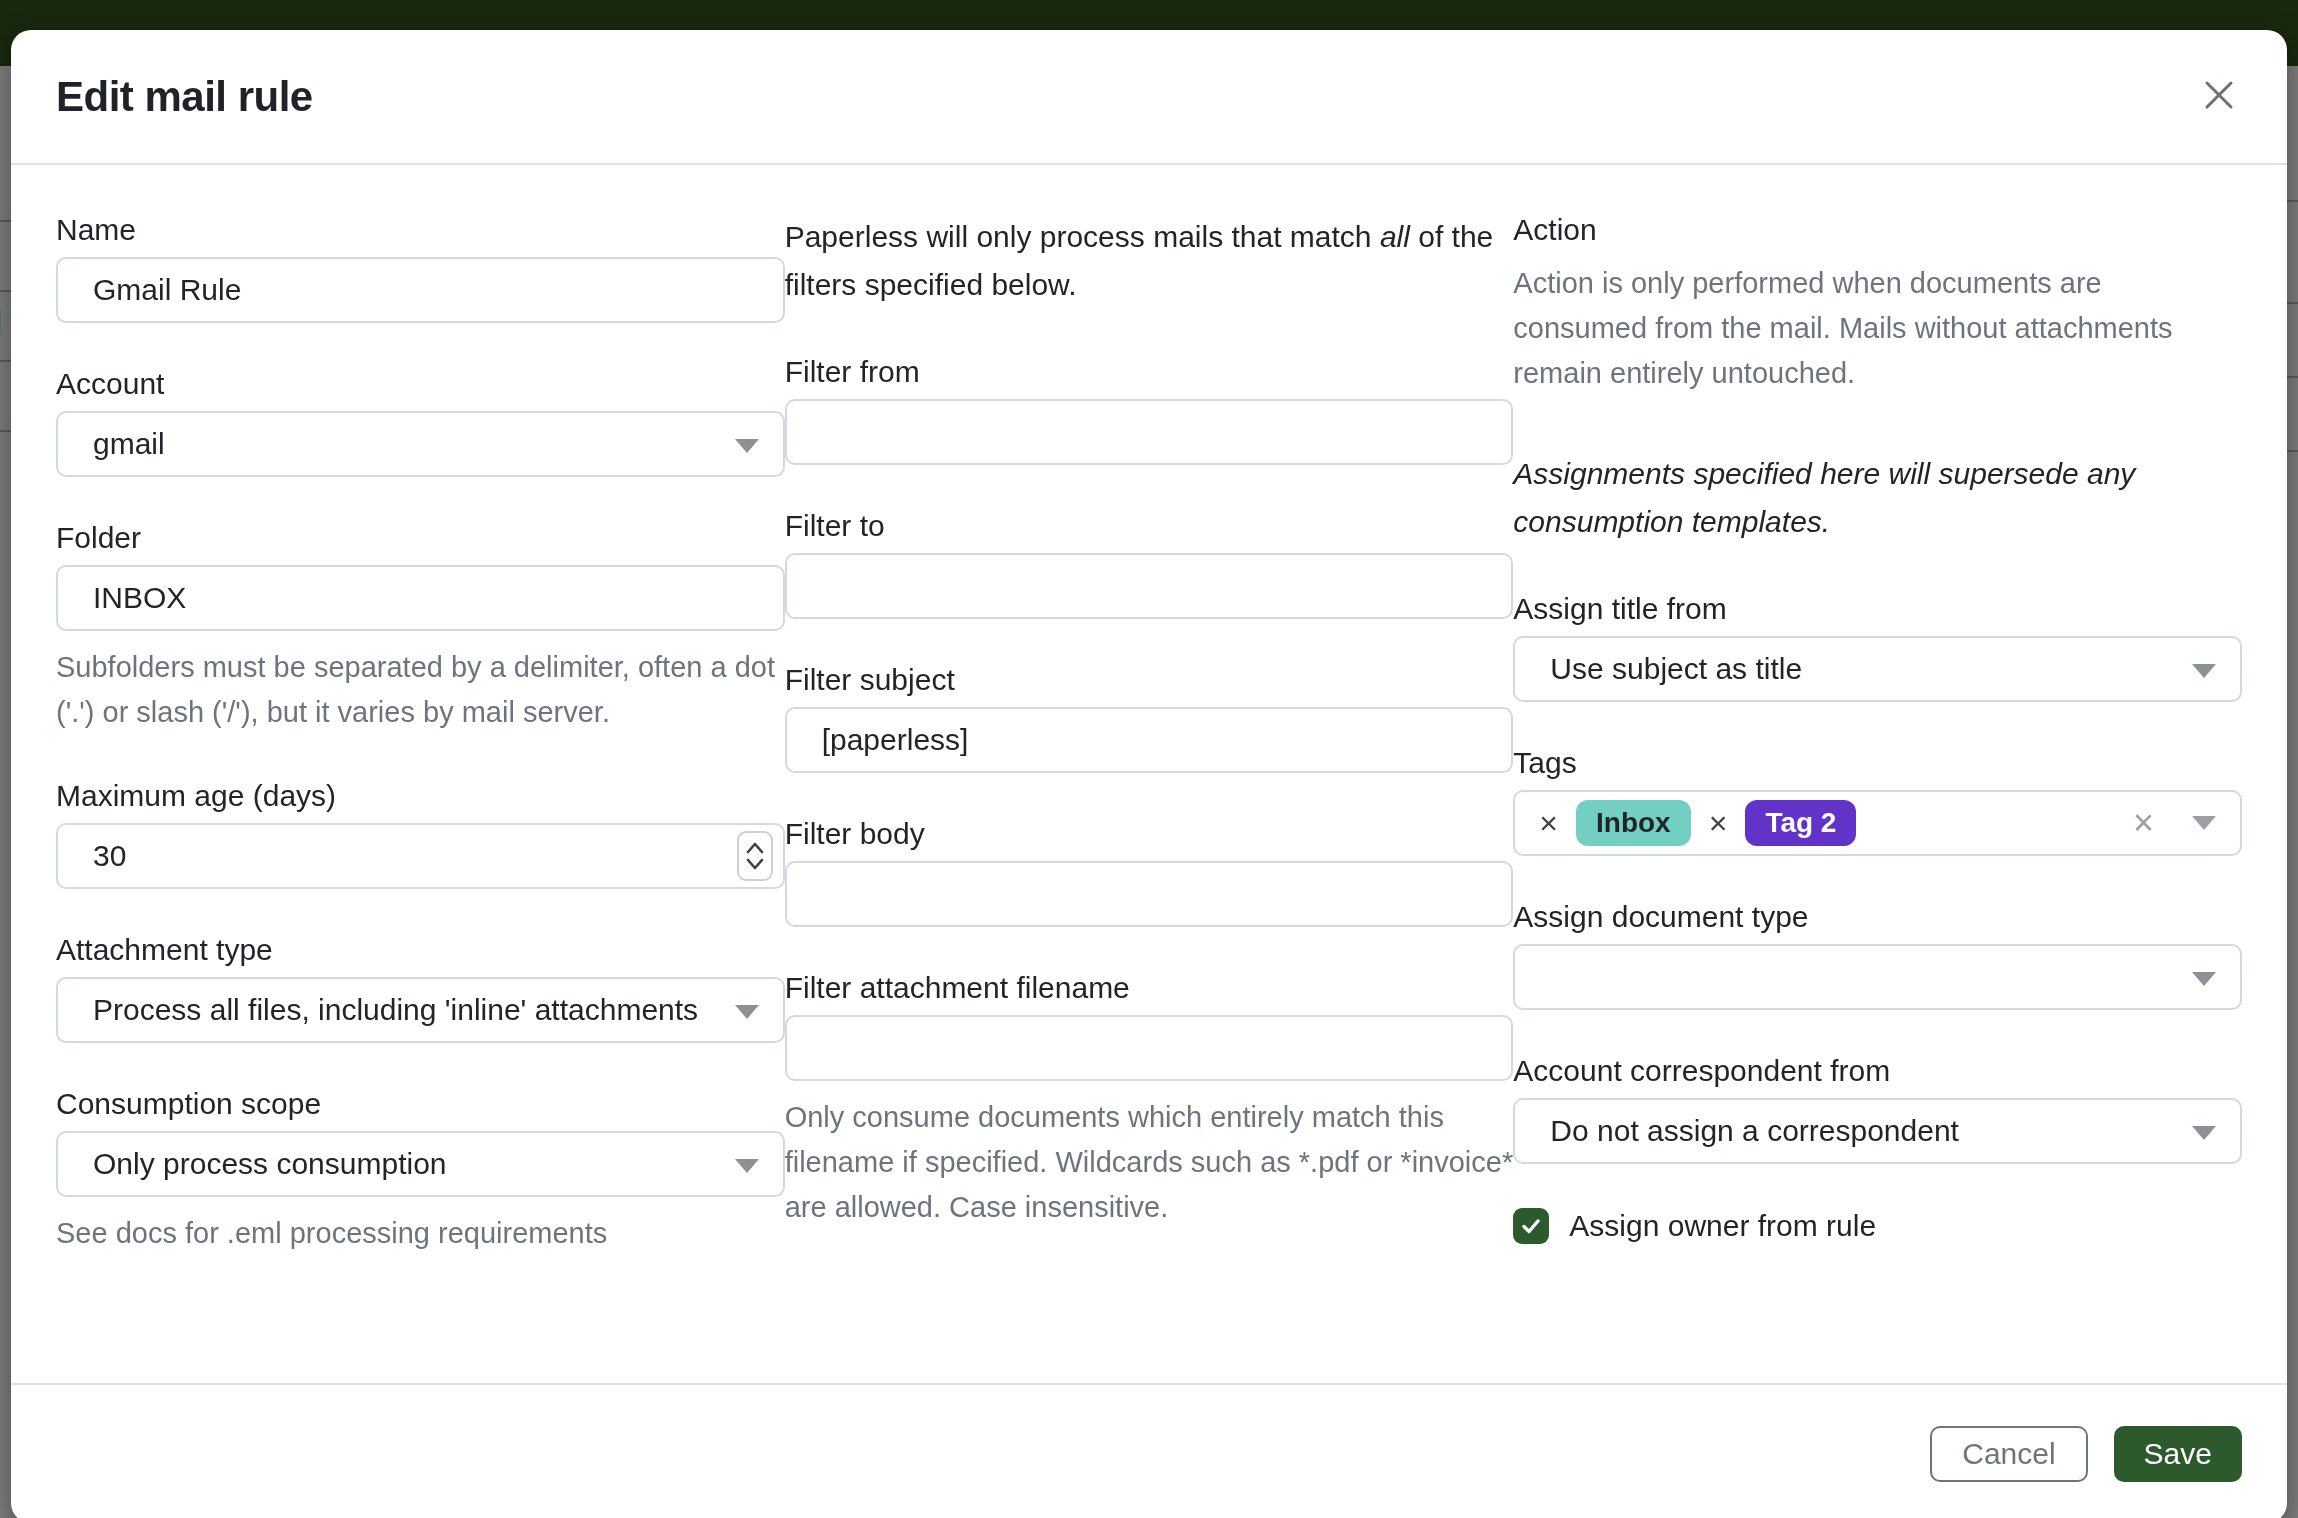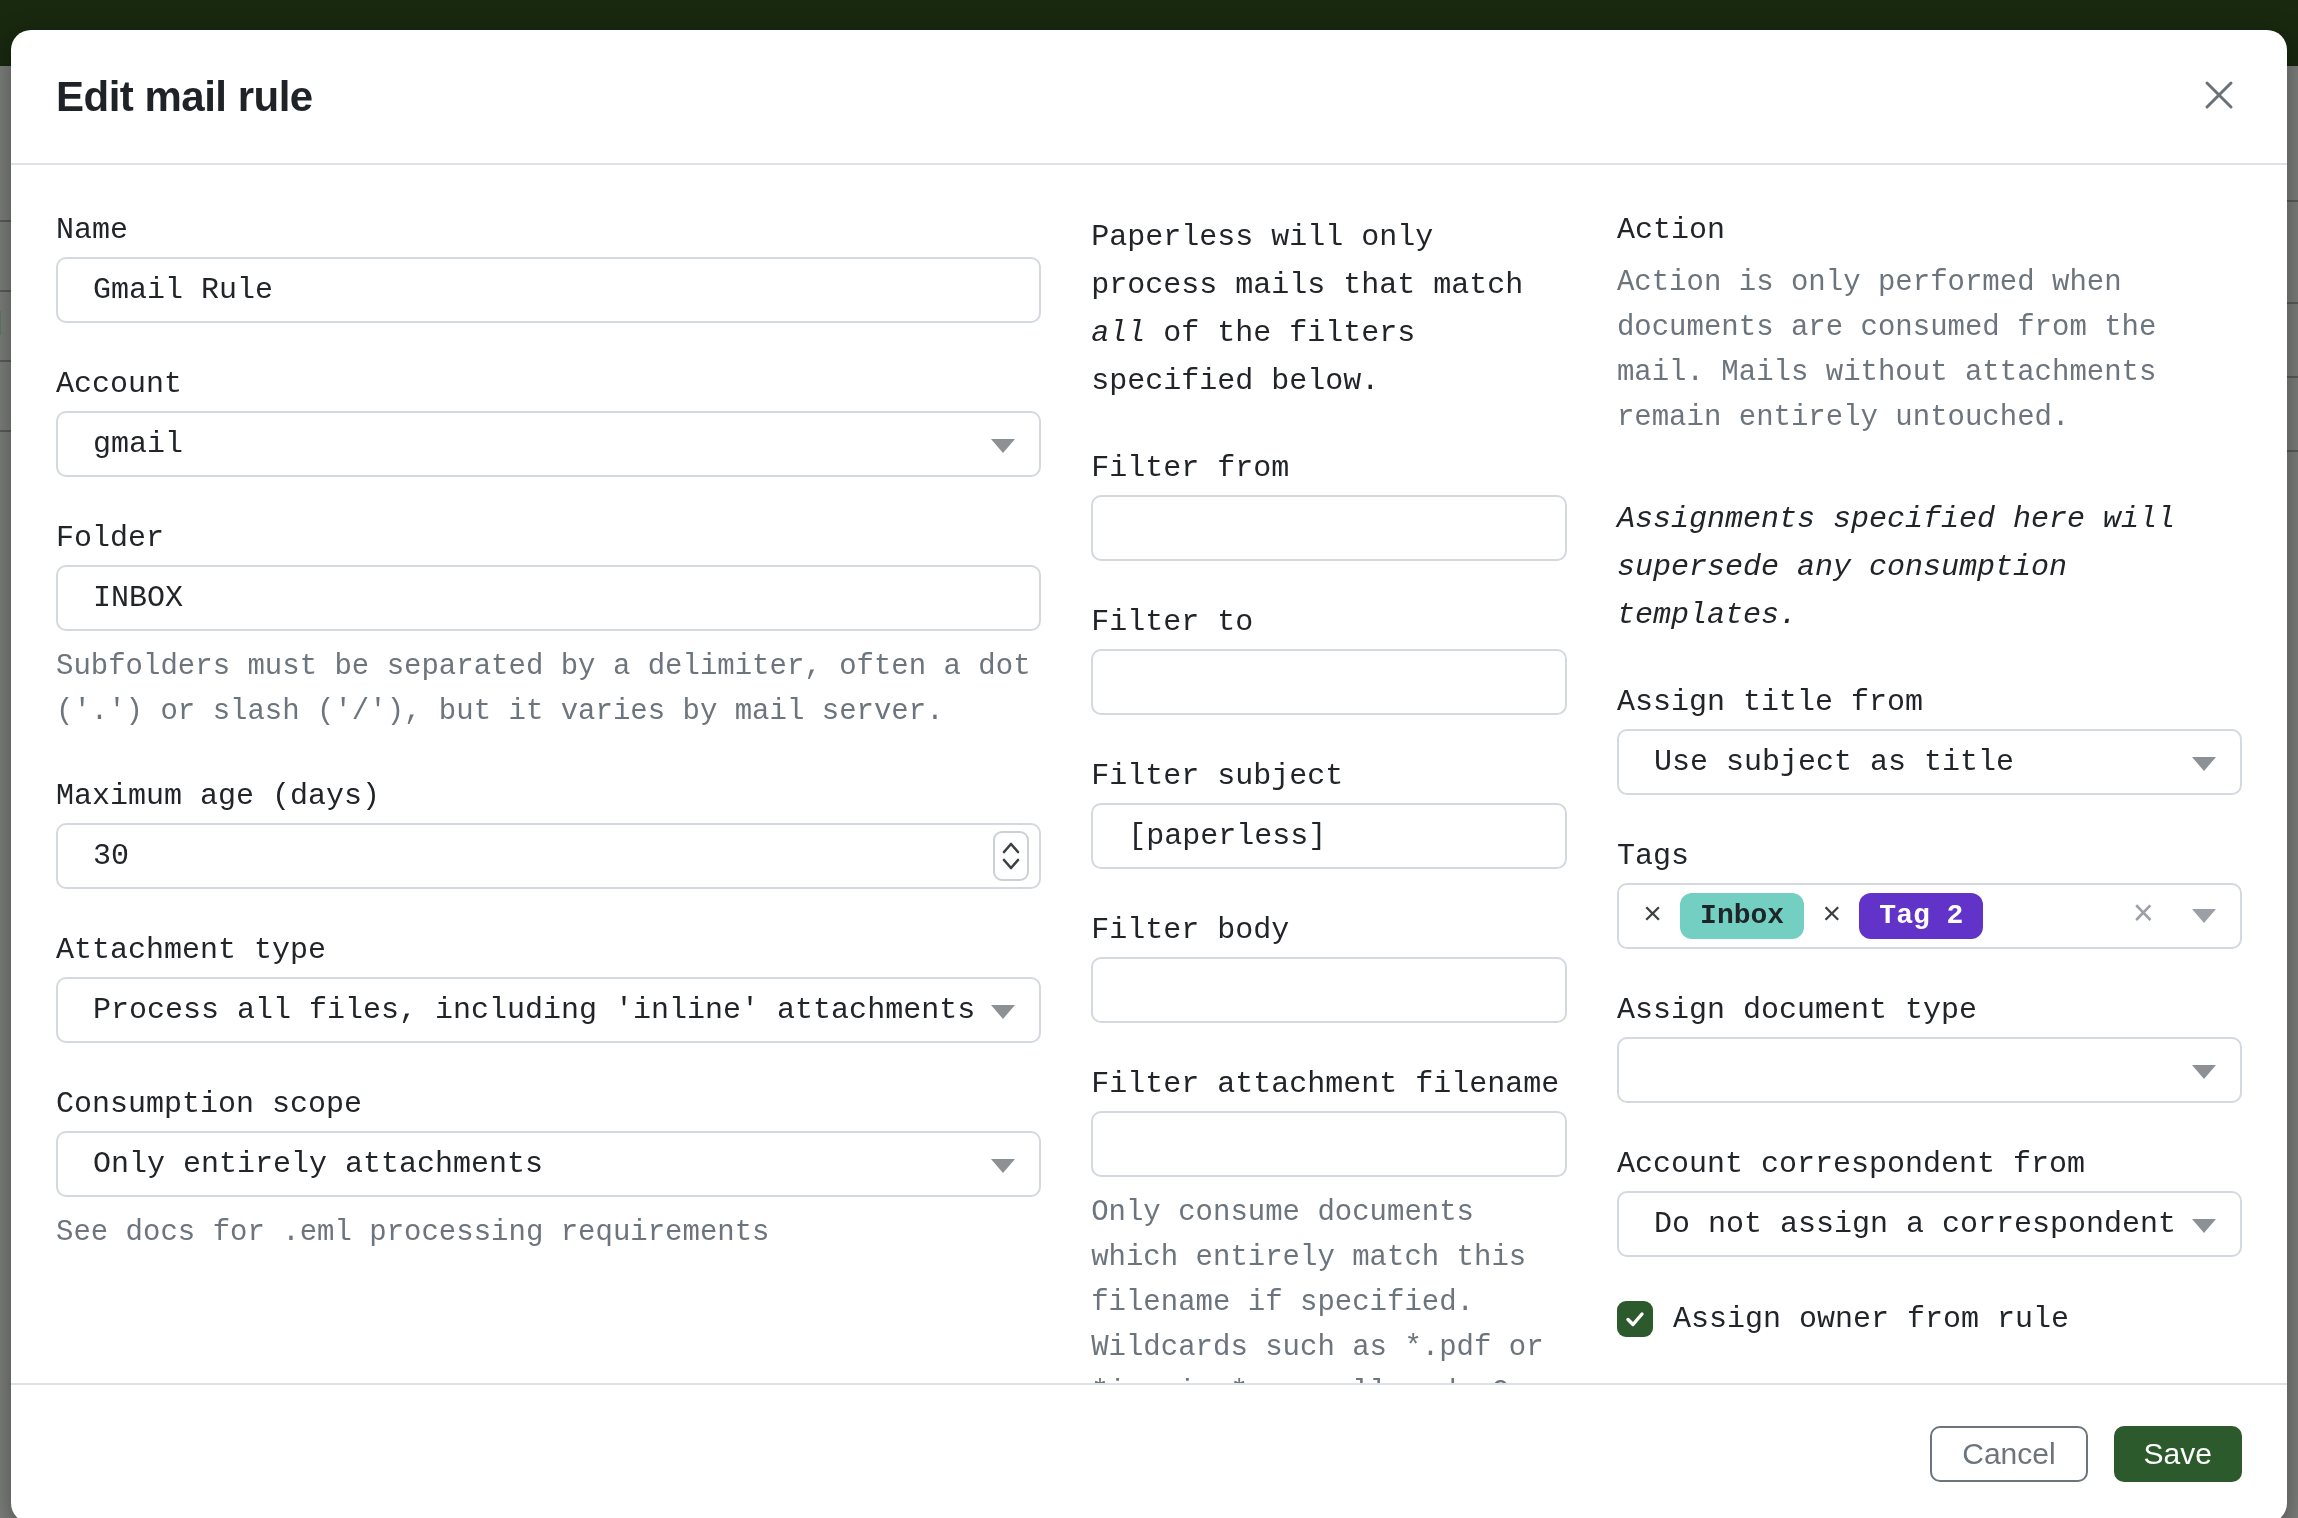--- a/index.html
+++ b/index.html
@@ -28,23 +28,22 @@
   .modal-header {
     height:135px; flex:0 0 135px; padding:0 45px;
     display:flex; align-items:center; justify-content:space-between;
     border-bottom:2px solid #dee2e6;
   }
   .modal-title { font-size:42px; font-weight:600; color:#1f2327; letter-spacing:-.5px; }
   .close-btn { width:46px; height:46px; border:none; background:none; cursor:pointer; display:flex; align-items:center; justify-content:center; }
 
   .modal-body {
     flex:1 1 auto; padding:48px 45px 10px 45px;
-    display:grid; grid-template-columns:1fr 1fr 1fr; column-gap:50px;
+    display:grid; grid-template-columns:1fr 1fr 1fr; 
     overflow:hidden;
-    font-family:Liberation Mono, monospace;
   }
 
   .group { margin-bottom:44px; }
   .lbl { display:block; font-size:30px; color:#212529; margin-bottom:10px; }
   .control {
     width:100%; height:66px; background:#fff;
     border:2px solid #d3d9de; border-radius:10px;
     font-size:30px; color:#212529; padding:0 35px;
     font-family:inherit; outline:none;
   }
@@ -175,21 +174,21 @@
           <div class="control">
               <span>Process all files, including 'inline' attachments</span>
             </div>
           <span class="caret"></span>
         </div>
       </div>
       <div class="group">
         <label class="lbl">Consumption scope</label>
         <div class="select-wrap">
           <div class="control">
-              <span>Only entirely attachments</span>
+              <span>Only process consumption</span>
             </div>
           <span class="caret"></span>
         </div>
         <div class="hint">See docs for .eml processing requirements</div>
       </div>
     </div>
 
     <div>
       <p class="intro"><span>Paperless will only process mails that match </span><em>all</em><span> of the filters specified below.</span></p>
       <div class="group">

